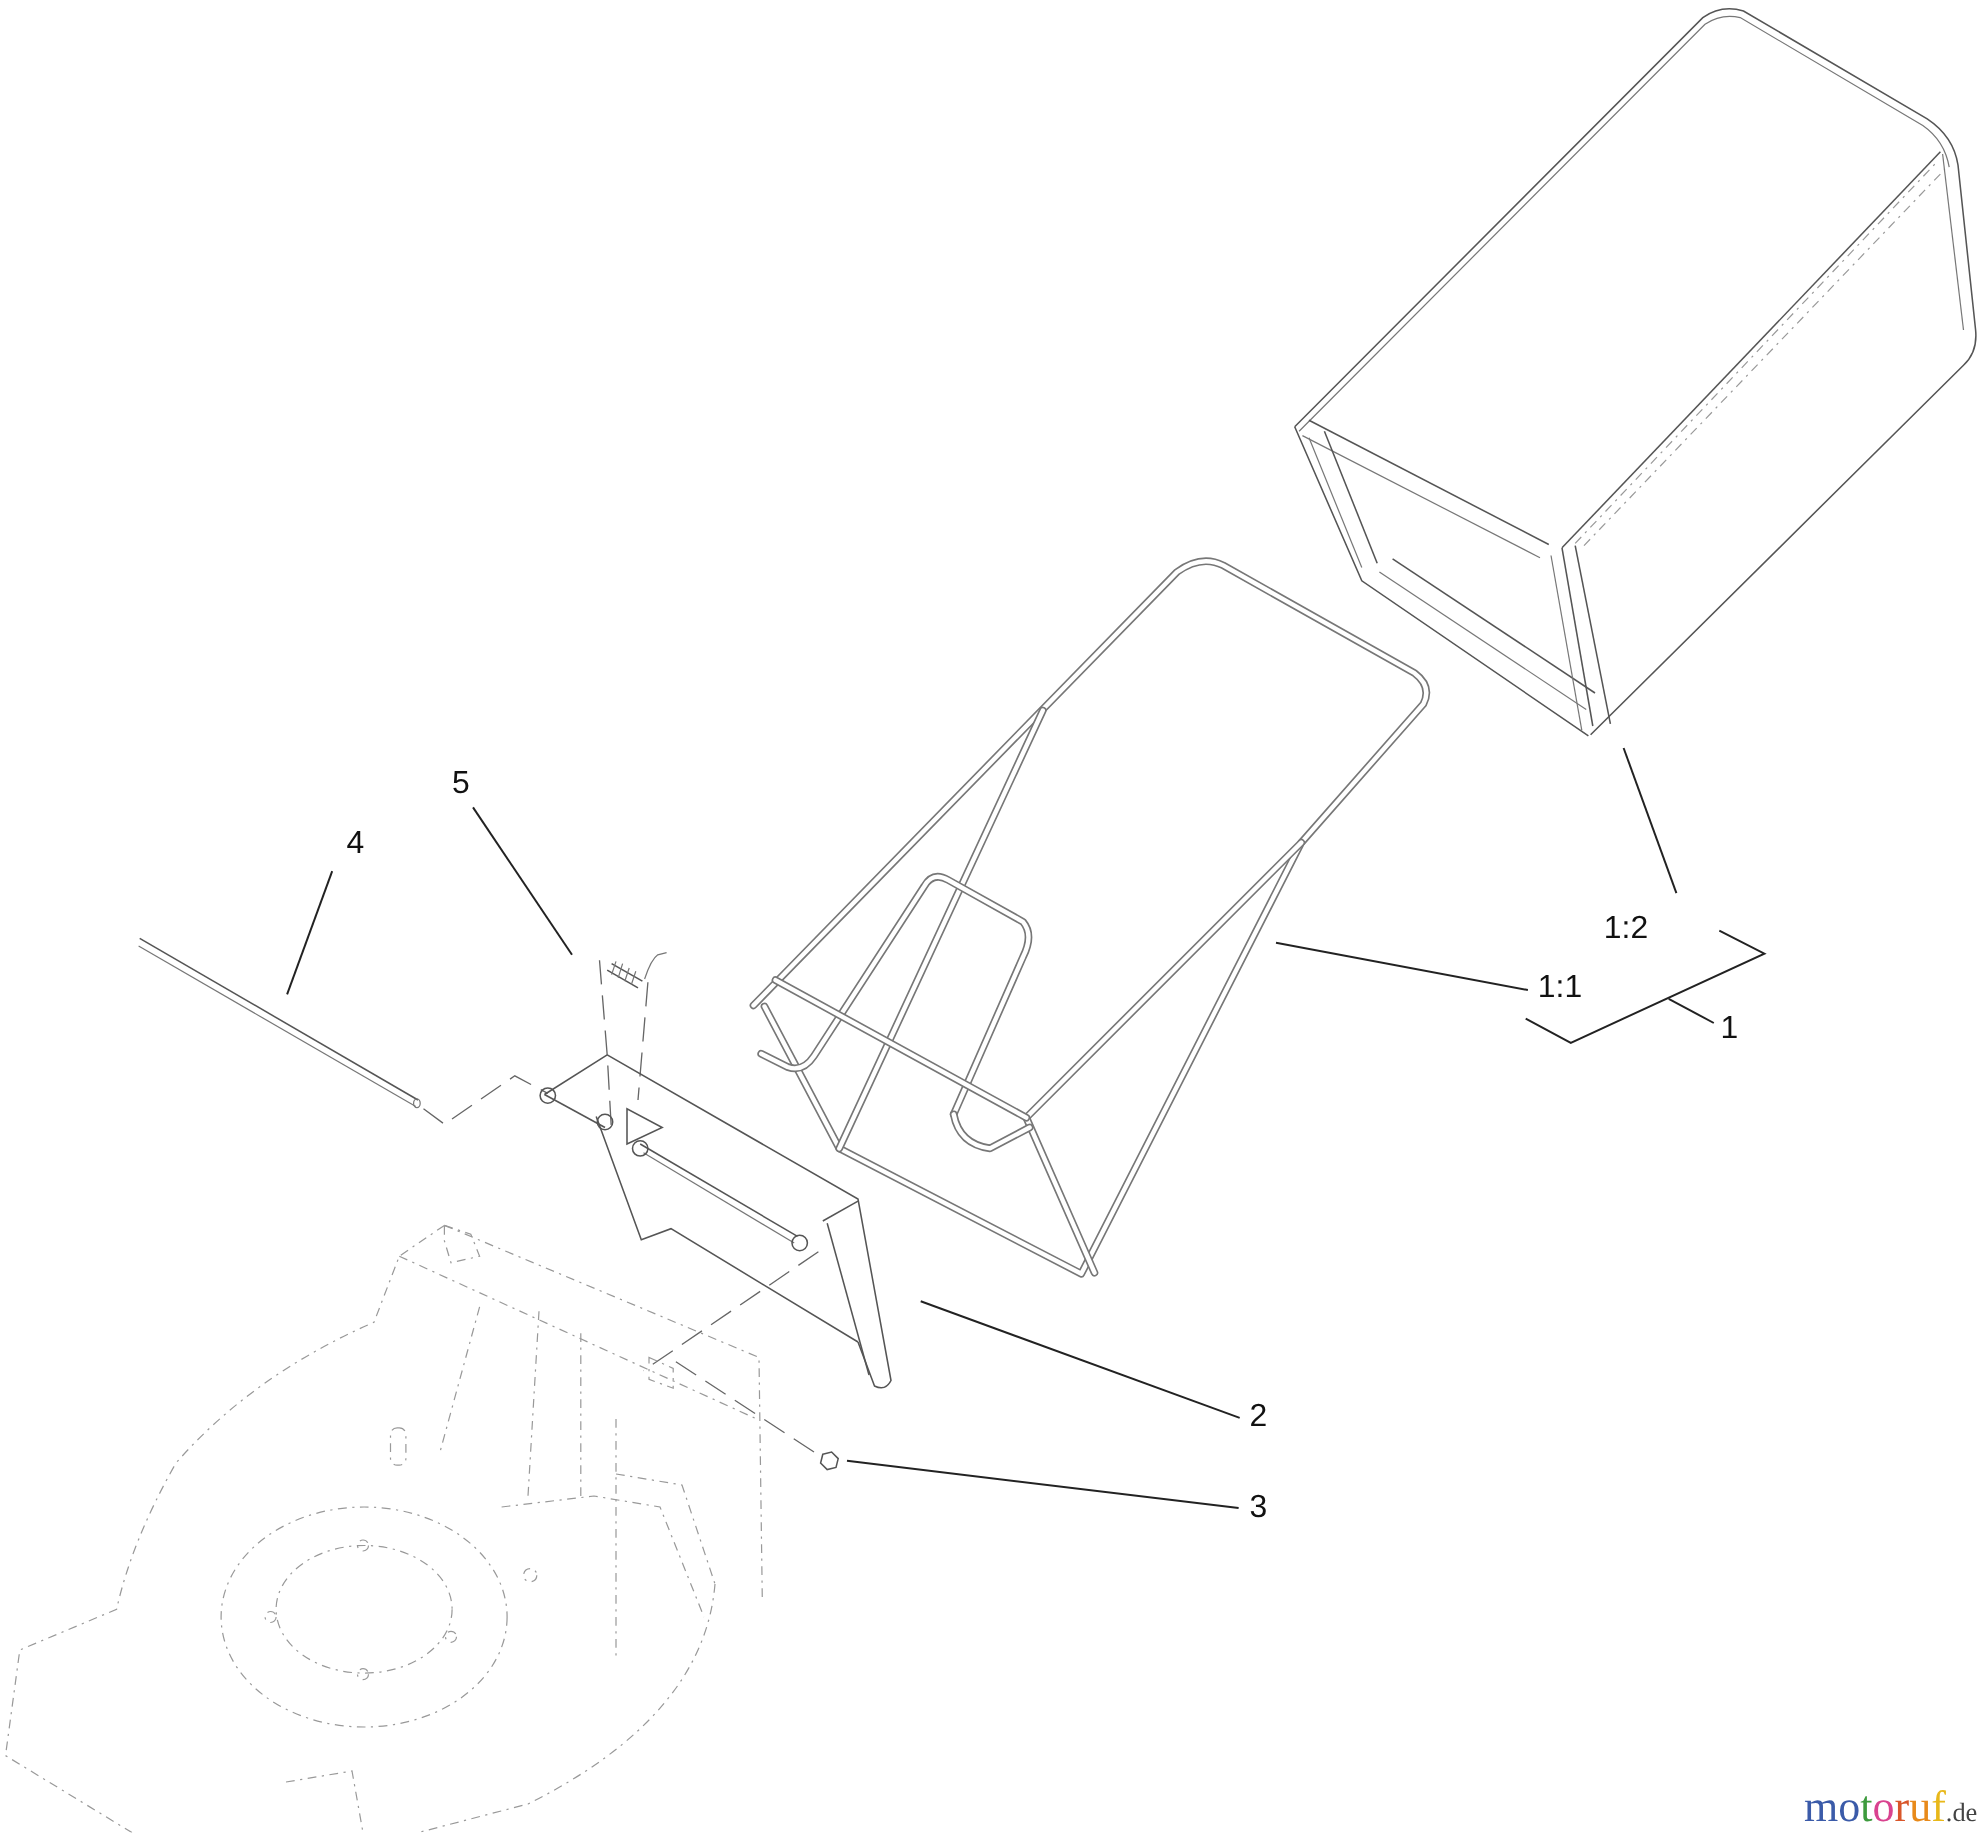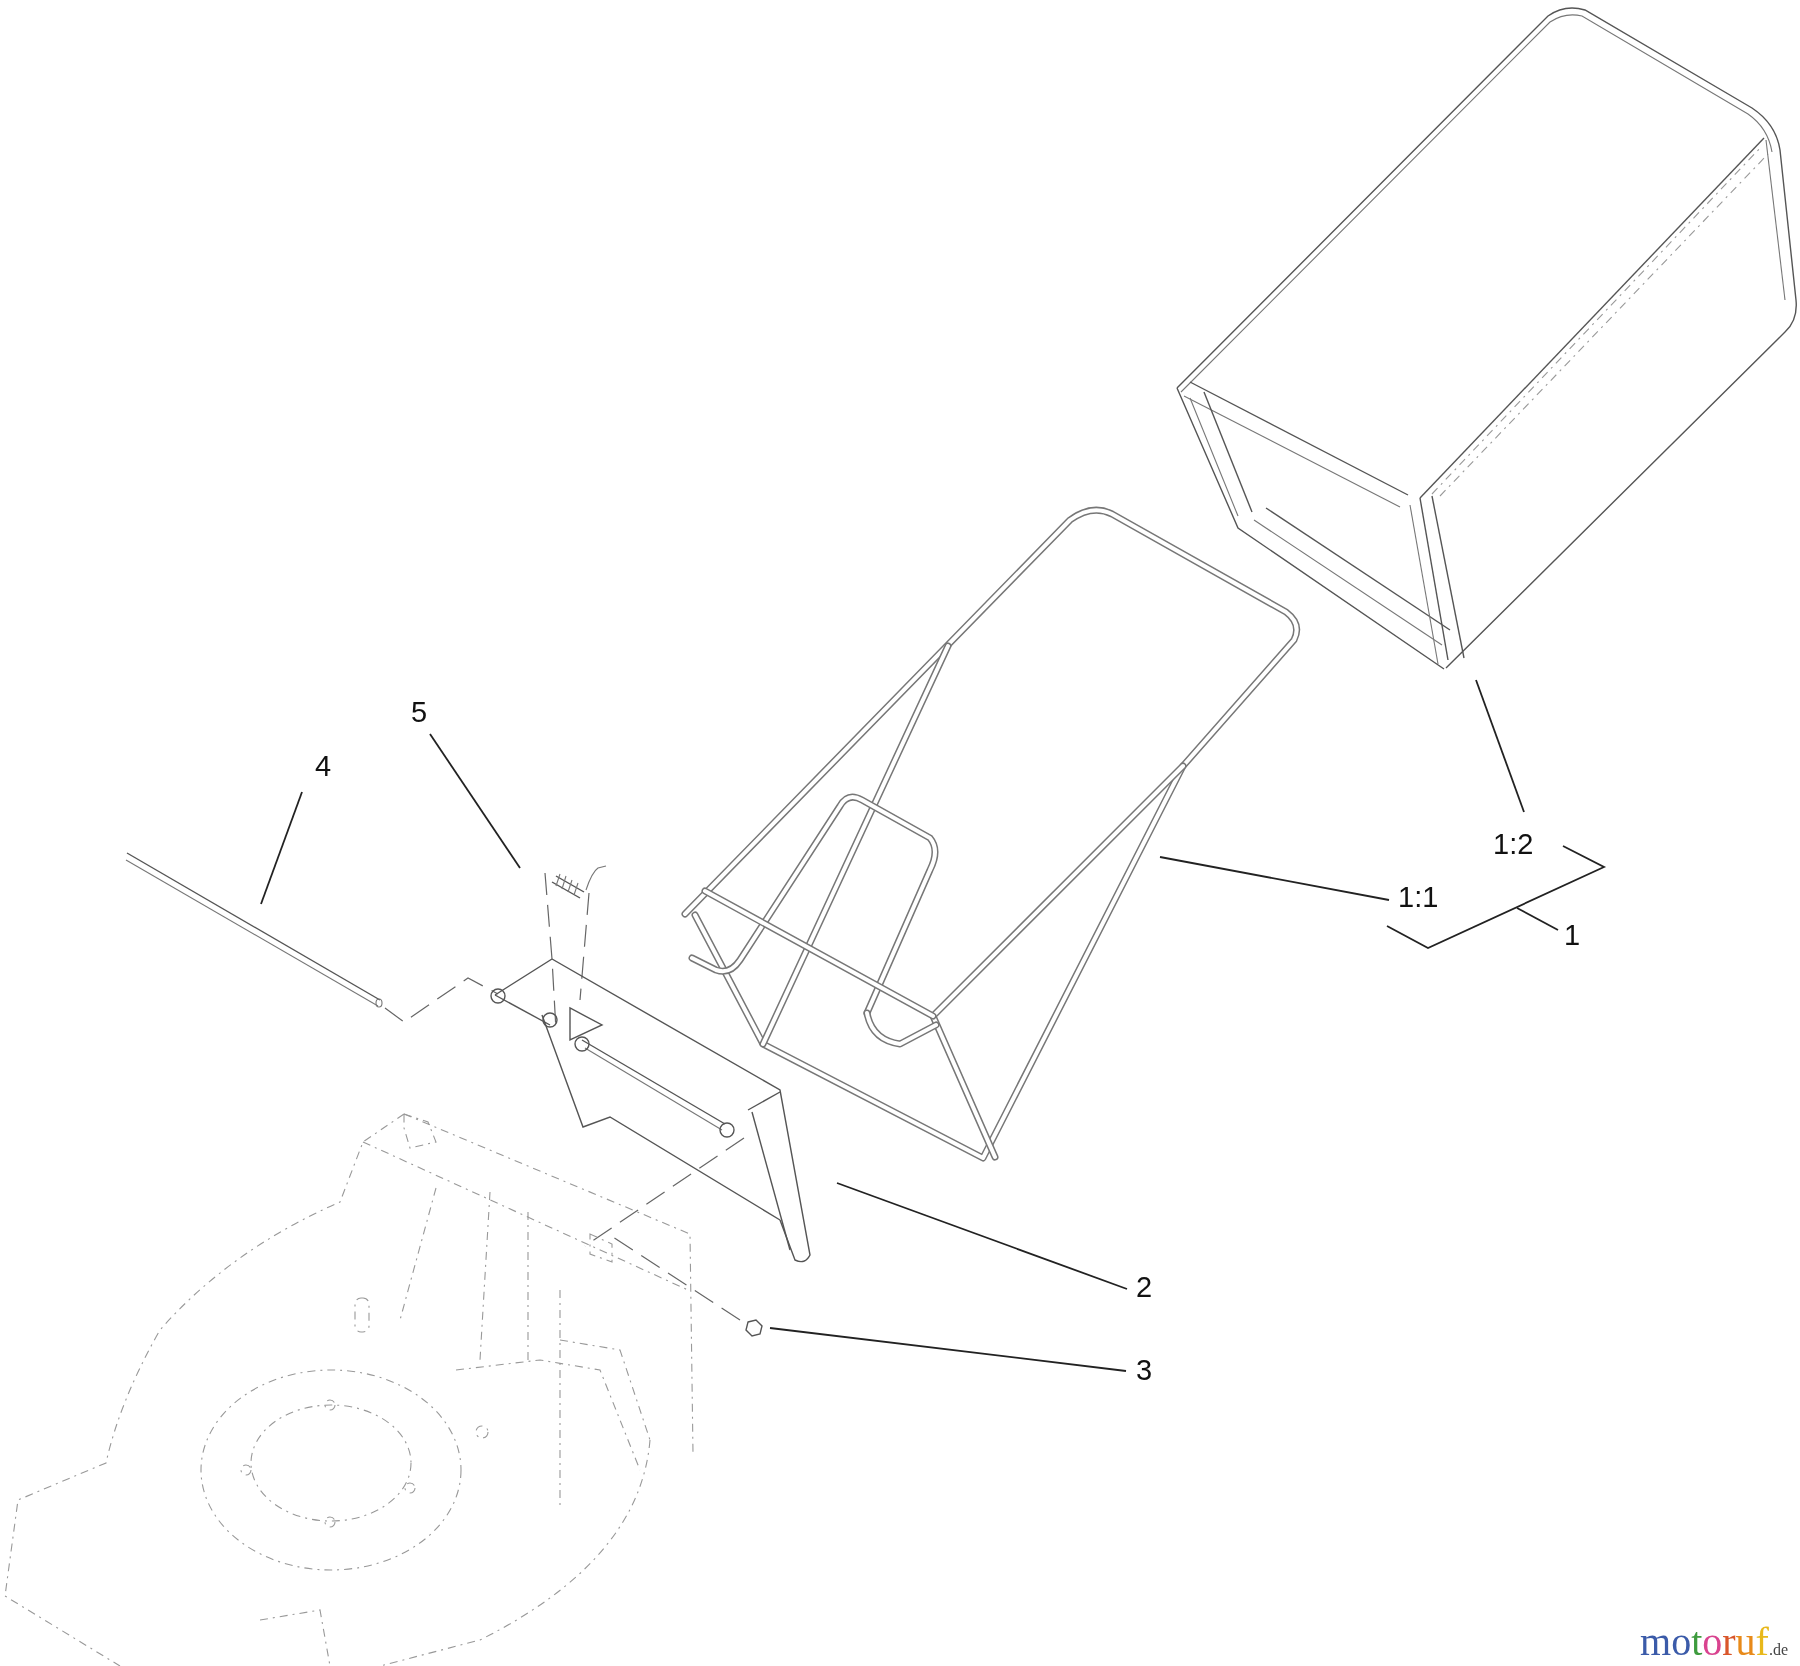--- a/index.html
+++ b/index.html
@@ -8,21 +8,21 @@
   .ln{stroke:#555;stroke-width:1.4;fill:none;}
   .thin{stroke:#777;stroke-width:1.1;fill:none;}
   .dash{stroke:#666;stroke-width:1.2;fill:none;stroke-dasharray:22 10;}
   .dot{stroke:#999;stroke-width:1.1;fill:none;stroke-dasharray:8 5 2 5;}
   .wire{stroke:#777;stroke-width:7;fill:none;stroke-linejoin:round;stroke-linecap:round;}
   .wire-in{stroke:#fff;stroke-width:4;fill:none;stroke-linejoin:round;stroke-linecap:round;}
   .leader{stroke:#222;stroke-width:1.8;fill:none;}
   .callout{position:absolute;font-size:29px;color:#111;line-height:1;white-space:nowrap;}
   .logo{position:absolute;left:1640px;top:1618px;font-family:"Liberation Serif",serif;font-size:40px;letter-spacing:0px;}
   .logo span{display:inline-block;}
-  .logo .tld{font-size:16px;color:#444;}
+  .logo .tld{font-size:24px;color:#444;}
 </style>
 </head>
 <body>
 
 <svg class="drawing" viewBox="0 0 1800 1666" xmlns="http://www.w3.org/2000/svg">
 
   <g>
     <path class="ln" d="M1177 388 L1548 16 Q1565 4 1585 10 L1752 108 Q1776 124 1780 150 L1796 300 Q1798 320 1785 332 L1446 668"></path>
     <path class="thin" d="M1181 392 L1550 22 Q1565 12 1582 16 L1748 114 Q1768 128 1772 152"></path>
     <path class="ln" d="M1177 388 L1238 528 L1444 669"></path>
@@ -124,21 +124,21 @@
     <path class="leader" d="M1160 857 L1389 900"></path>
     <path class="leader" d="M1563 846 L1604 867 L1428 948 L1387 926"></path>
     <path class="leader" d="M1517 908 L1558 930"></path>
     <path class="leader" d="M837 1183 L1127 1289"></path>
     <path class="leader" d="M770 1328 L1126 1371"></path>
   </g>
 </svg>
 
 <div class="callout" style="left:315px;top:752px;">4</div>
 <div class="callout" style="left:411px;top:698px;">5</div>
-<div class="callout" style="left:1493px;top:830px;">1:2</div>
+<div class="callout" style="left:1458px;top:830px;">1:2</div>
 <div class="callout" style="left:1398px;top:883px;text-align:right;">1:1</div>
 <div class="callout" style="left:1564px;top:921px;">1</div>
 <div class="callout" style="left:1136px;top:1273px;">2</div>
 <div class="callout" style="left:1136px;top:1356px;">3</div>
 
 <div class="logo">
   <span style="color:#3b5ba9">m</span><span style="color:#3b5ba9">o</span><span style="color:#3e9b3e">t</span><span style="color:#d9438f">o</span><span style="color:#d9562a">r</span><span style="color:#e88a1a">u</span><span style="color:#e8b81a">f</span><span class="tld">.de</span>
 </div>
 
 </body></html>

